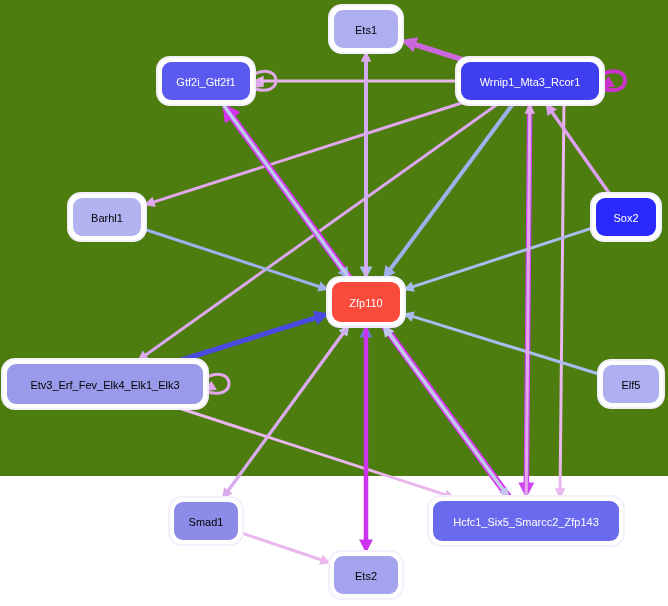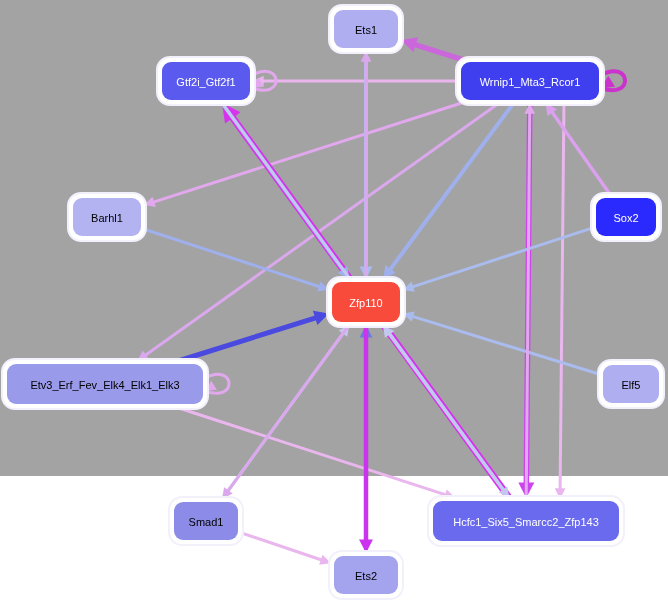--- a/index.html
+++ b/index.html
@@ -10,21 +10,21 @@
   body {
     width: 668px;
     height: 606px;
     font-family: "Liberation Sans", sans-serif;
     overflow: hidden;
   }
   #graph-root {
     position: relative;
     width: 668px;
     height: 476px;
-    background: #a3a3a3;
+    background: #4d7c0f;
   }
   svg#network-svg {
     position: absolute;
     left: 0;
     top: 0;
     width: 668px;
     height: 606px;
     display: block;
   }
   .node-halo {

